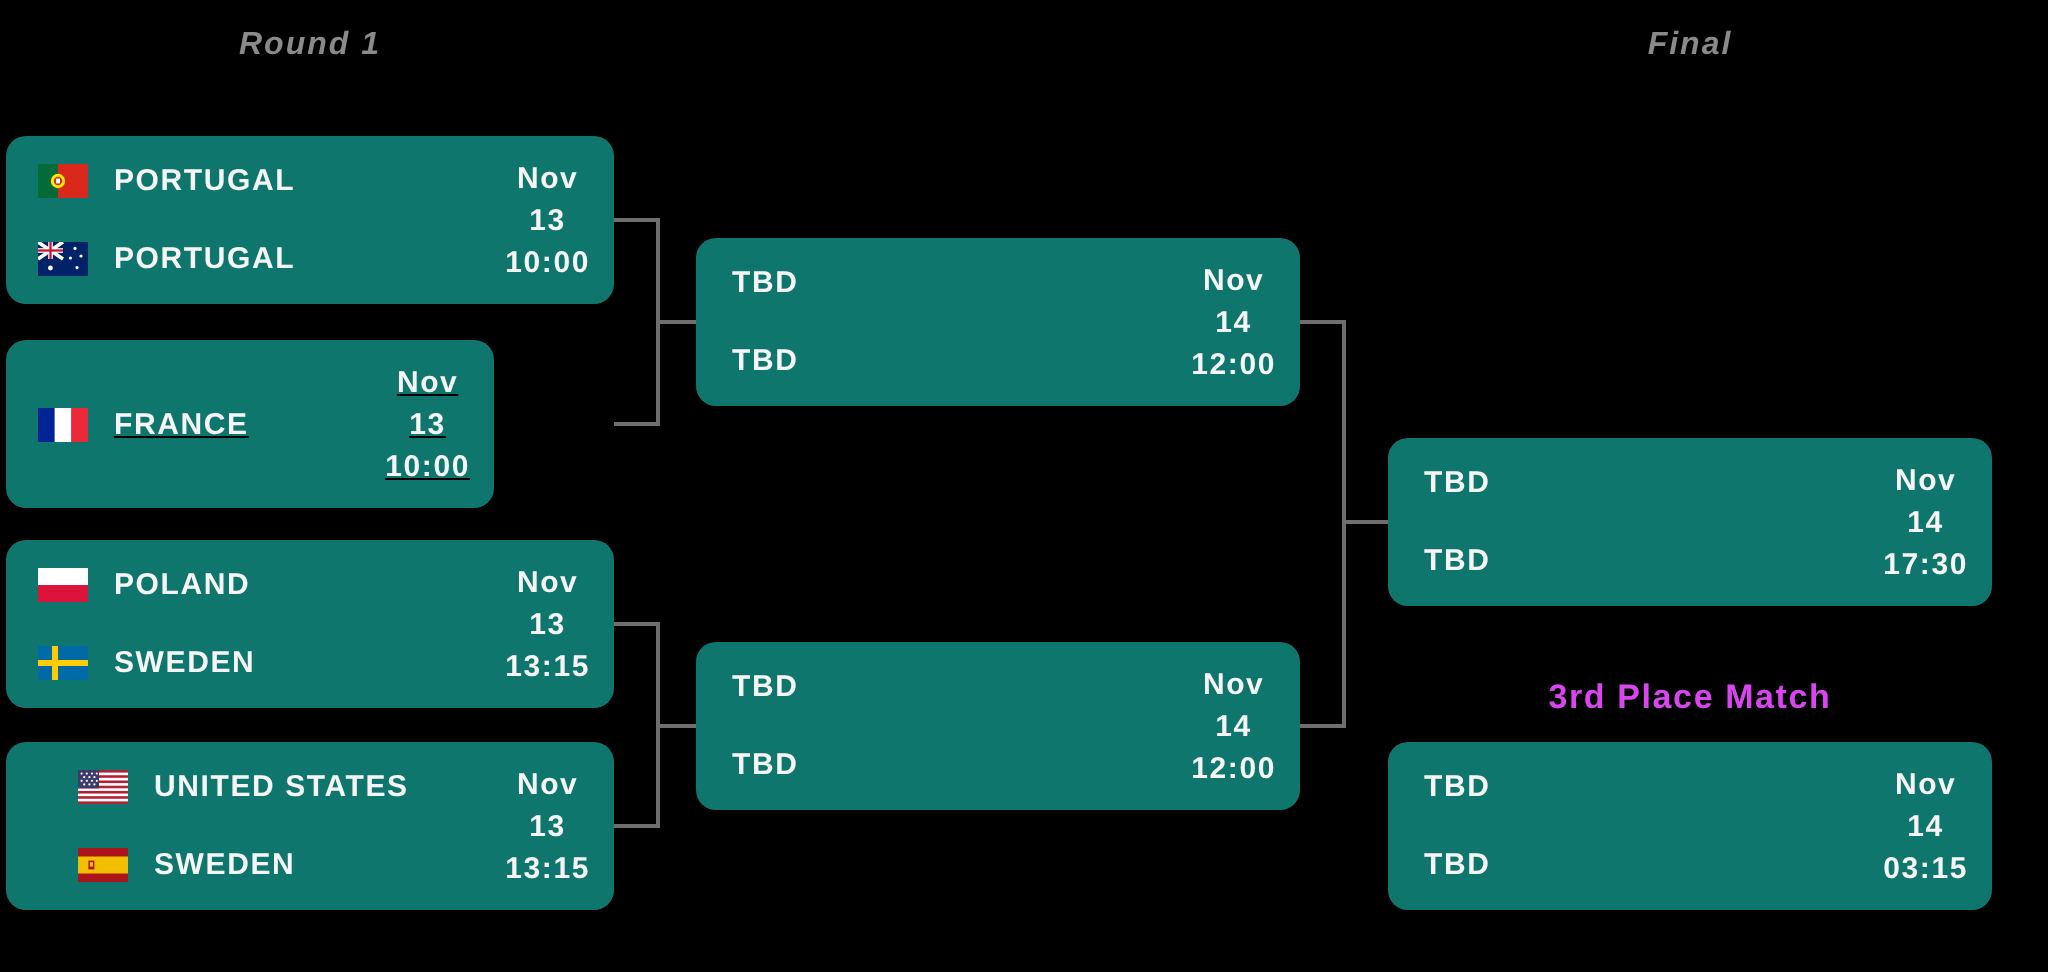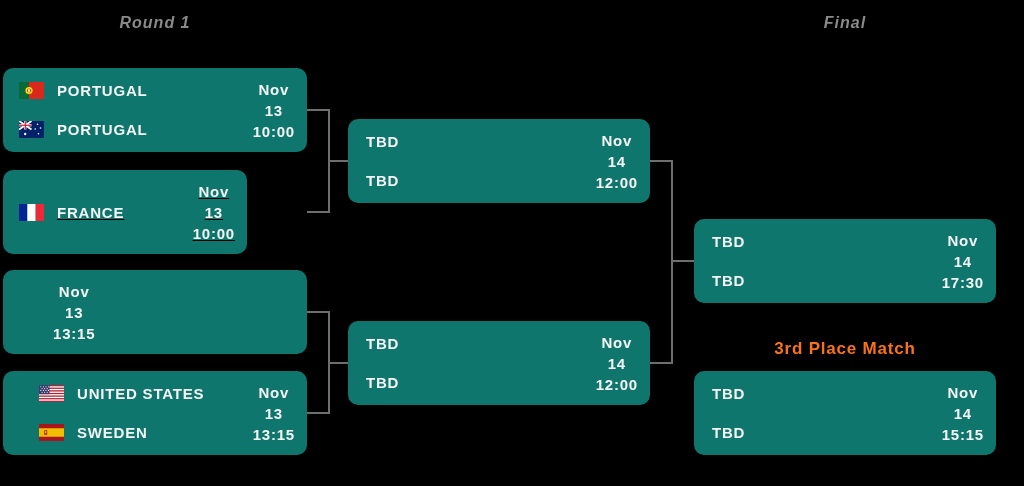--- a/index.html
+++ b/index.html
@@ -25,21 +25,21 @@
   }
   .sched{
     text-align:center;color:#f5f5f5;font-size:15px;font-weight:700;letter-spacing:0.8px;
     line-height:21px;
     margin-left:34px;
   }
   .line{position:absolute;background:#6e6e6e;}
   .line.h{height:2px;}
   .line.v{width:2px;}
   .section-label{
-    position:absolute;color:#f97316;font-size:17px;font-weight:700;letter-spacing:0.8px;
+    position:absolute;color:#d946ef;font-size:17px;font-weight:700;letter-spacing:0.8px;
     text-align:center;height:22px;line-height:22px;
   }
 </style>
 </head>
 <body>
 
 <div id="stage">
 
   <div class="col-header" style="left:3px;width:304px;">Round 1</div>
   <div class="col-header" style="left:694px;width:302px;">Final</div>
@@ -98,20 +98,41 @@
       </div>
     </div>
     <div class="sched">
       <div>Nov</div>
       <div>13</div>
       <div>10:00</div>
     </div>
   </div>
 
   <div class="card" style="left:3px;top:270px;width:304px;">
+    <div class="teams">
+      <div class="team">
+        <span class="flag">
+          <svg width="25" height="17" viewBox="0 0 25 17">
+              <rect width="25" height="8.5" fill="#ffffff"></rect>
+              <rect y="8.5" width="25" height="8.5" fill="#dc143c"></rect>
+            </svg>
+        </span>
+        <span class="tname">POLAND</span>
+      </div>
+      <div class="team">
+        <span class="flag">
+          <svg width="25" height="17" viewBox="0 0 25 17">
+              <rect width="25" height="17" fill="#006aa7"></rect>
+              <rect x="7" width="3" height="17" fill="#fecc00"></rect>
+              <rect y="7" width="25" height="3" fill="#fecc00"></rect>
+            </svg>
+        </span>
+        <span class="tname">SWEDEN</span>
+      </div>
+    </div>
     <div class="sched">
       <div>Nov</div>
       <div>13</div>
       <div>13:15</div>
     </div>
   </div>
 
   <div class="card" style="left:3px;top:371px;width:304px;padding-left:36px;">
     <div class="teams">
       <div class="team">
@@ -221,21 +242,21 @@
       <div class="team">
         <span class="tname">TBD</span>
       </div>
       <div class="team">
         <span class="tname">TBD</span>
       </div>
     </div>
     <div class="sched">
       <div>Nov</div>
       <div>14</div>
-      <div>15:15</div>
+      <div>03:15</div>
     </div>
   </div>
 
   <div class="line h" style="left:307px;top:109px;width:23px;"></div>
   <div class="line h" style="left:307px;top:211px;width:23px;"></div>
   <div class="line v" style="left:328px;top:109px;height:104px;"></div>
   <div class="line h" style="left:330px;top:160px;width:18px;"></div>
 
   <div class="line h" style="left:307px;top:311px;width:23px;"></div>
   <div class="line h" style="left:307px;top:412px;width:23px;"></div>

